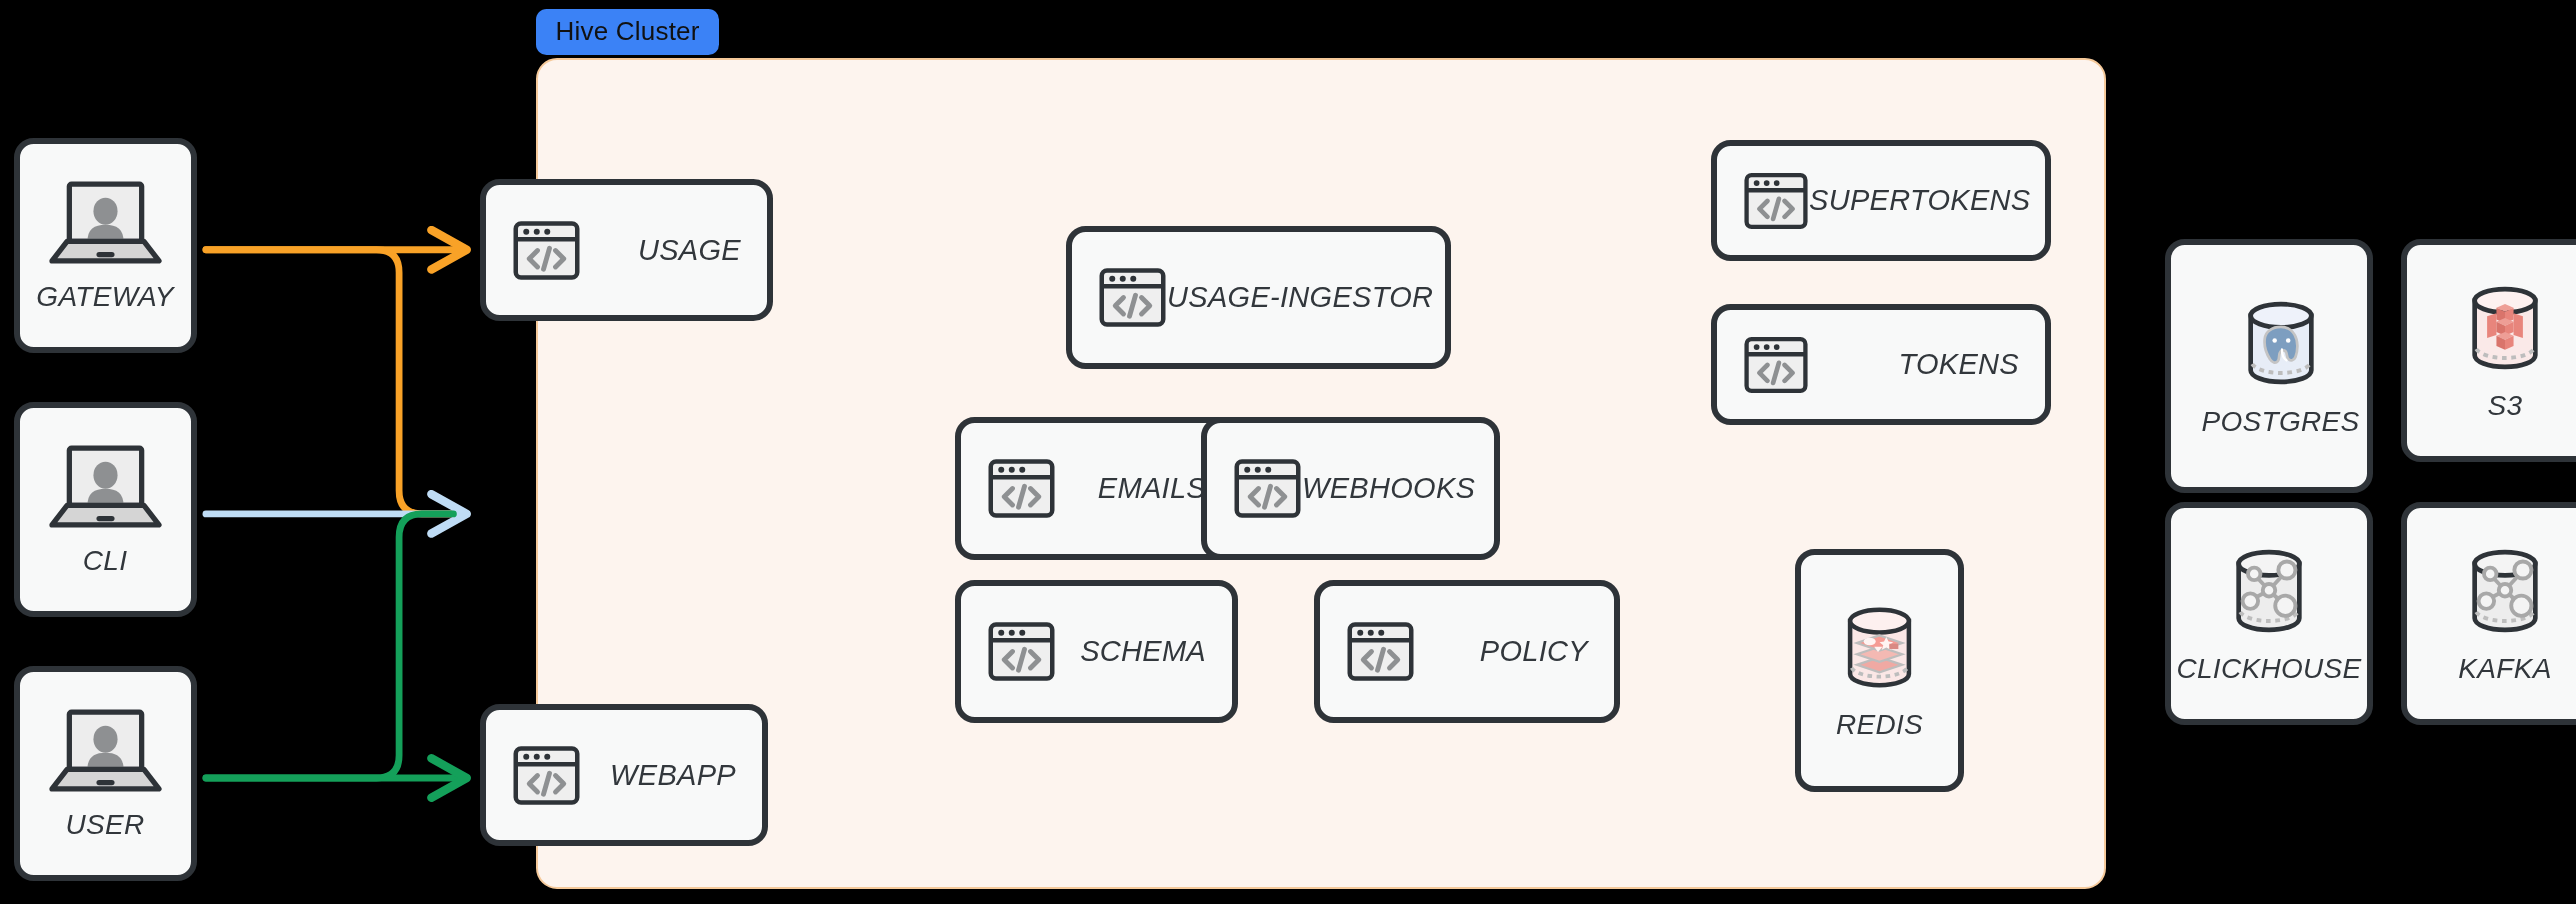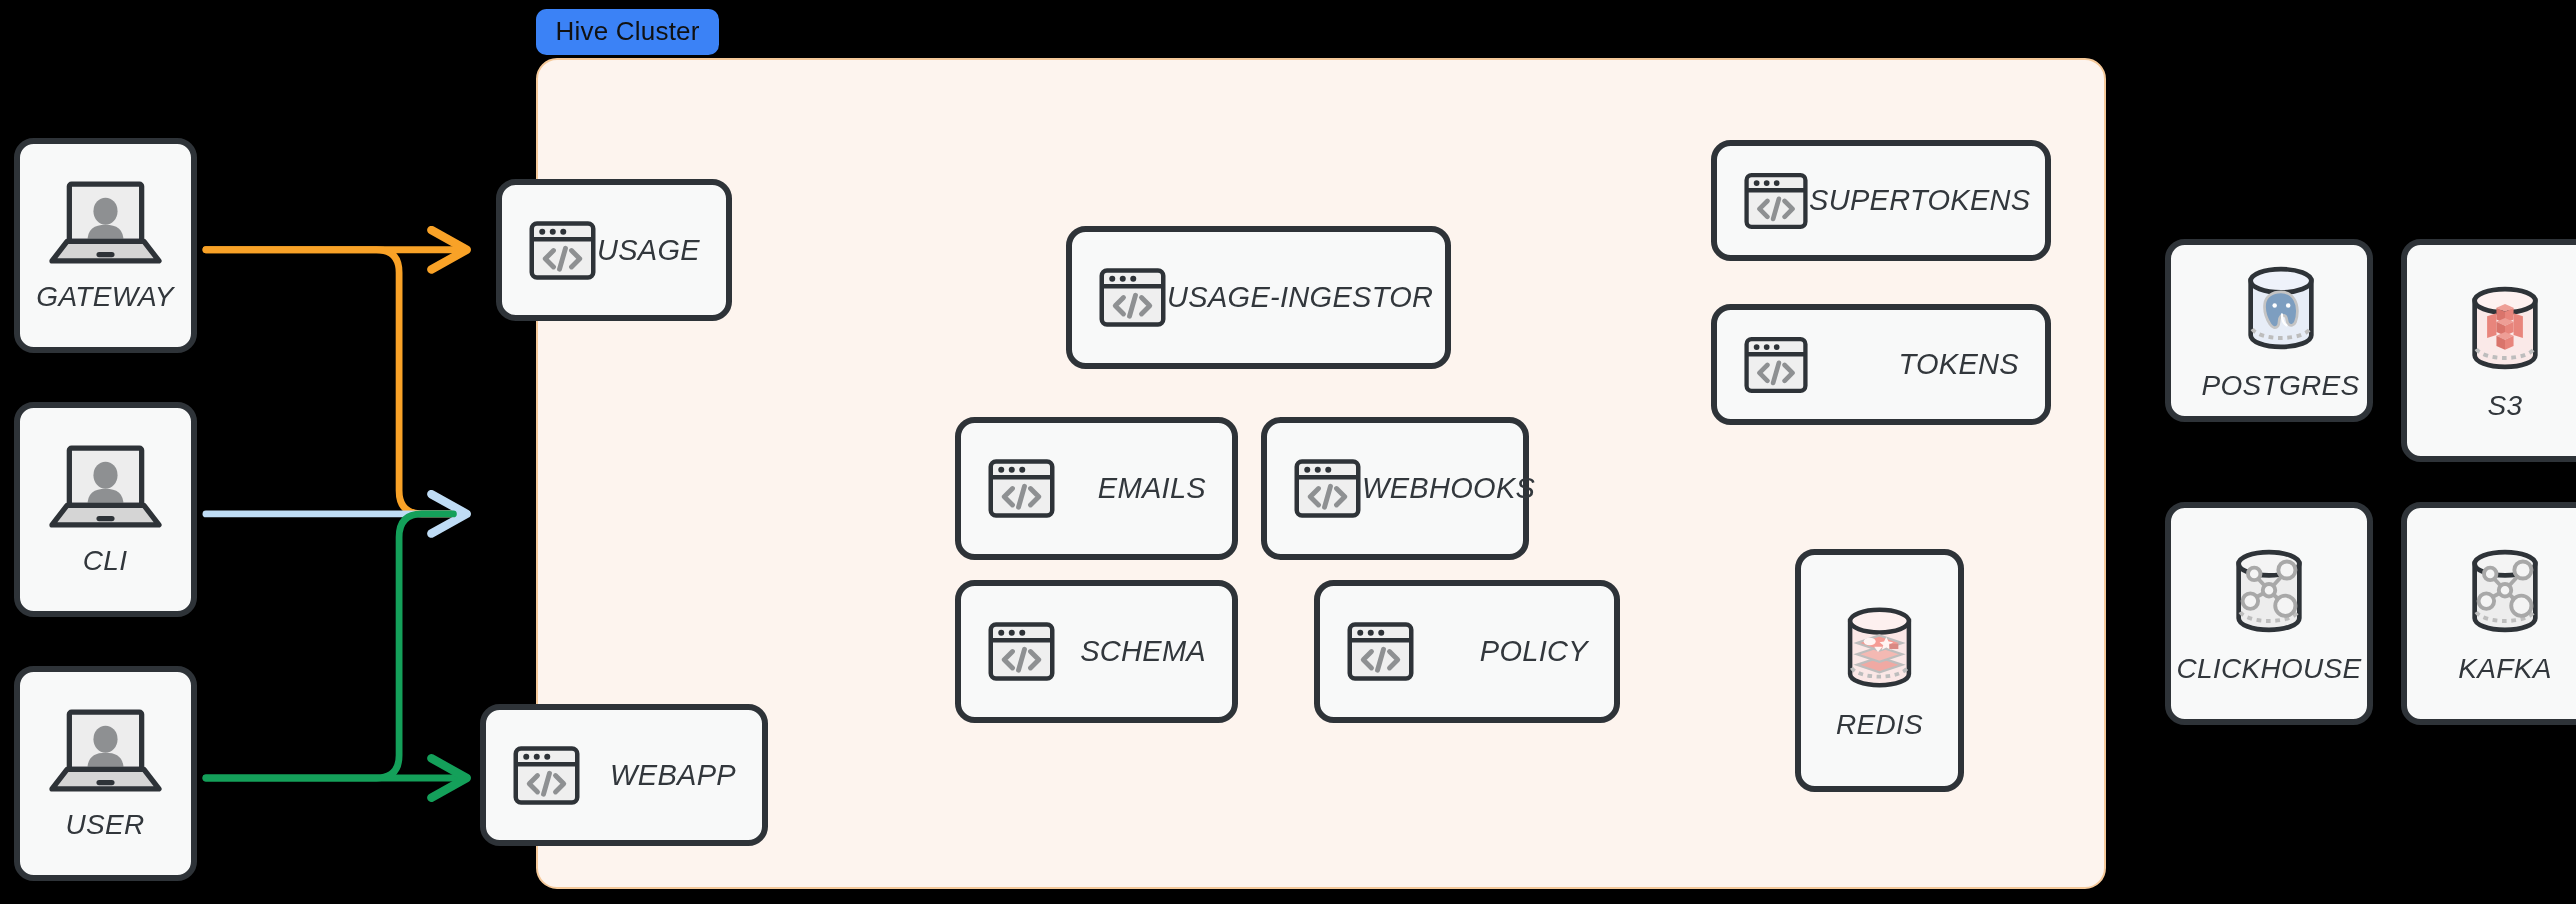--- a/index.html
+++ b/index.html
@@ -112,21 +112,21 @@
         <ellipse cx="75" cy="44" rx="16" ry="18" fill="#8E9092"></ellipse>
         <path d="M51,84 C51,68 60,62 75,62 C90,62 99,68 99,84 Z" fill="#8E9092"></path>
         <line x1="27" y1="84" x2="123" y2="84" stroke="#2E3338" stroke-width="4" stroke-dasharray="5 5"></line>
         <path d="M24,84 H126 L146,110 H4 Z" fill="#D5D5D5" stroke="#2E3338" stroke-width="7" stroke-linejoin="round"></path>
         <rect x="63" y="98" width="24" height="7" rx="3.5" fill="#2E3338"></rect>
       </svg>
     </span>
     <span class="actor-label">USER</span>
   </div>
 
-  <div class="card svc" style="left:496px;top:179px;width:236px;height:142px;justify-content:flex-end;">
+  <div class="card svc" style="left:480px;top:179px;width:293px;height:142px;">
     <span class="icon-wrap">
       <svg width="69" height="69" viewBox="0 0 92 92" xmlns="http://www.w3.org/2000/svg">
         <rect x="5" y="10" width="82" height="72" rx="7" fill="#EFEFEF" stroke="#2E3338" stroke-width="6"></rect>
         <path d="M5,31 H87" stroke="#2E3338" stroke-width="6"></path>
         <circle cx="19" cy="21" r="4" fill="#2E3338"></circle>
         <circle cx="33" cy="21" r="4" fill="#2E3338"></circle>
         <circle cx="47" cy="21" r="4" fill="#2E3338"></circle>
         <path d="M34,46 L23,57 L34,68 M58,46 L69,57 L58,68 M50,43 L42,71" fill="none" stroke="#8E9092" stroke-width="6.5" stroke-linecap="round" stroke-linejoin="round"></path>
       </svg>
     </span>
@@ -169,21 +169,21 @@
         <path d="M5,31 H87" stroke="#2E3338" stroke-width="6"></path>
         <circle cx="19" cy="21" r="4" fill="#2E3338"></circle>
         <circle cx="33" cy="21" r="4" fill="#2E3338"></circle>
         <circle cx="47" cy="21" r="4" fill="#2E3338"></circle>
         <path d="M34,46 L23,57 L34,68 M58,46 L69,57 L58,68 M50,43 L42,71" fill="none" stroke="#8E9092" stroke-width="6.5" stroke-linecap="round" stroke-linejoin="round"></path>
       </svg>
     </span>
     <span class="svc-label">EMAILS</span>
   </div>
 
-  <div class="card svc" style="left:1261px;top:417px;width:268px;height:143px;">
+  <div class="card svc" style="left:1201px;top:417px;width:299px;height:143px;">
     <span class="icon-wrap">
       <svg width="69" height="69" viewBox="0 0 92 92" xmlns="http://www.w3.org/2000/svg">
         <rect x="5" y="10" width="82" height="72" rx="7" fill="#EFEFEF" stroke="#2E3338" stroke-width="6"></rect>
         <path d="M5,31 H87" stroke="#2E3338" stroke-width="6"></path>
         <circle cx="19" cy="21" r="4" fill="#2E3338"></circle>
         <circle cx="33" cy="21" r="4" fill="#2E3338"></circle>
         <circle cx="47" cy="21" r="4" fill="#2E3338"></circle>
         <path d="M34,46 L23,57 L34,68 M58,46 L69,57 L58,68 M50,43 L42,71" fill="none" stroke="#8E9092" stroke-width="6.5" stroke-linecap="round" stroke-linejoin="round"></path>
       </svg>
     </span>
@@ -259,21 +259,21 @@
           <ellipse cx="50" cy="55" rx="8" ry="5" fill="#FFF4F3"></ellipse>
           <path d="M72,49 l3,6 6,1 -5,4 2,6 -6,-3 -6,3 2,-6 -5,-4 6,-1 Z" fill="#FFF4F3"></path>
           <path d="M56,62 l11,0 -6,7 Z" fill="#FFF4F3"></path>
           <rect x="76" y="58" width="12" height="7" fill="#D98983"></rect>
         </g>
       </svg>
     </span>
     <span class="db-label">REDIS</span>
   </div>
 
-  <div class="card db" style="left:2165px;top:239px;width:208px;height:183px;padding-left:23px;">
+  <div class="card db" style="left:2165px;top:239px;width:208px;height:254px;padding-left:23px;">
     <span class="icon-wrap">
       <svg width="98" height="98" viewBox="0 0 126 126" xmlns="http://www.w3.org/2000/svg">
         <path d="M24,28 V98 a39,15 0 0 0 78,0 V28 Z" fill="#E7EDF7" stroke="#2E3338" stroke-width="6"></path>
         <ellipse cx="63" cy="28" rx="39" ry="15" fill="#EEF2FA" stroke="#2E3338" stroke-width="6"></ellipse>
         <path d="M26,90 a38,15 0 0 0 74,0" fill="none" stroke="#BDBDBD" stroke-width="5" stroke-dasharray="6 6"></path>
         <g transform="translate(34,40) scale(0.58)">
           <path d="M50,4 C30,4 16,14 14,30 C12,46 18,64 26,76 C30,83 38,86 43,80 C47,75 45,68 47,62
                    C49,56 56,54 60,58 C64,62 62,70 66,75 C71,81 79,78 82,71 C88,56 88,34 80,21 C73,10 63,4 50,4 Z" fill="#7D9EC0" stroke="#C4C4C4" stroke-width="6" stroke-linejoin="round"></path>
           <circle cx="36" cy="34" r="5" fill="#FFFFFF"></circle>
           <circle cx="66" cy="34" r="5" fill="#FFFFFF"></circle>

